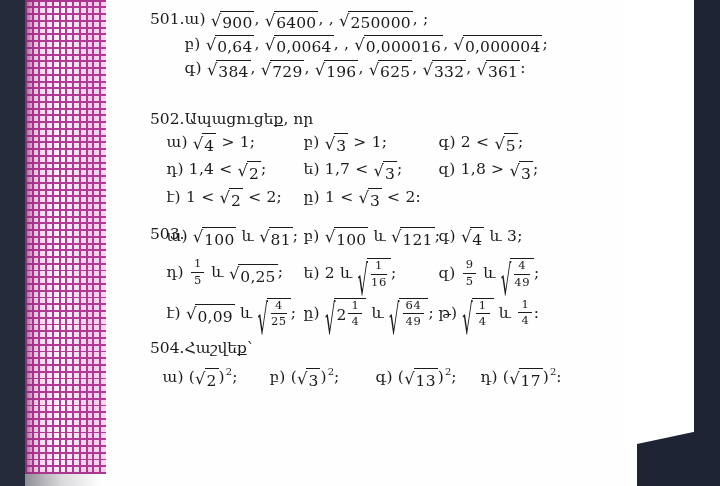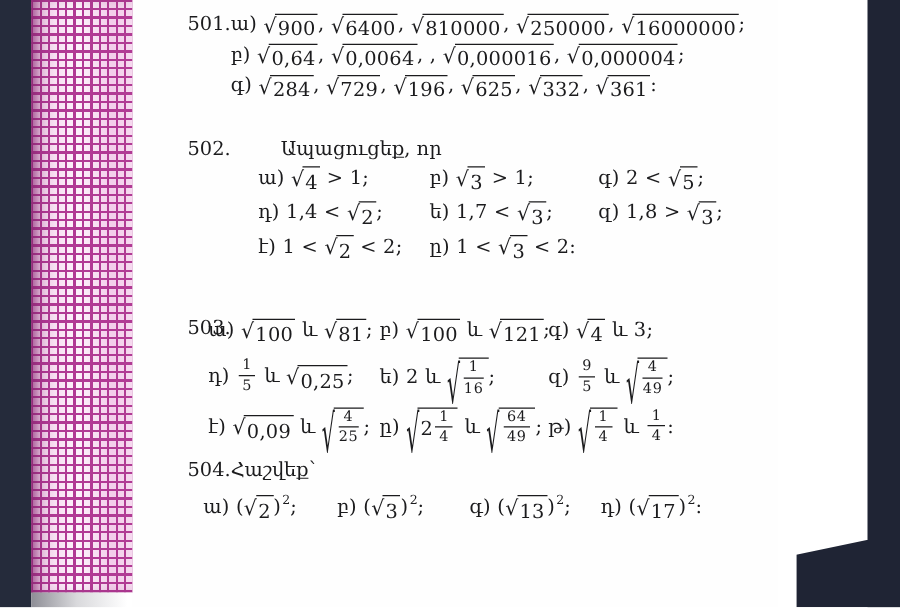--- a/index.html
+++ b/index.html
@@ -26,21 +26,21 @@
     box-shadow:inset 10px 0 12px -5px rgba(90,20,75,.45);
   }
   .grid-shadow{position:absolute;left:25px;top:474px;width:81px;height:12px;
     background:linear-gradient(90deg,#8e8e96,#d9d9dc 45%,#ffffff 95%);}
   .page{
     position:absolute;left:106px;top:0;width:516px;height:486px;background:var(--page);
     padding:9px 14px 0 44px;box-sizing:border-box;font-size:15.5px;
   }
   .problem{display:flex;}
   .problem:nth-child(1){margin-bottom:26px;}
-  .problem:nth-child(2){margin-bottom:40px;gap:40px;}
+  .problem:nth-child(2){margin-bottom:12px;}
   .problem:nth-child(3){margin-bottom:8px;}
   .problem:nth-child(4){margin-bottom:14px;}
   .pnum{flex:0 0 34px;line-height:21px;}
   .pbody{flex:1;min-width:0;}
   .phead{line-height:21px;}
   .prow{line-height:22px;margin-top:1px;}
   .prow.full{line-height:21px;margin-top:0;}
   .prow.three{display:grid;grid-template-columns:137px 135px 1fr;margin-left:-18px;}
   .prow.four{display:grid;grid-template-columns:107px 106px 105px 1fr;margin-left:-22px;}
   .prow.tallrow{margin-top:7px;}
@@ -72,33 +72,25 @@
           <div class="pbody">
             <div class="prow full">
               <div class="pitem"><span class="mt">ա) </span><span class="sq">
                   <span class="r">
                     <span class="mt">900</span>
                   </span>
                 </span><span class="mt">, </span><span class="sq">
                   <span class="r">
                     <span class="mt">6400</span>
                   </span>
-                </span><span class="mt">, </span><span class="sq">
-                  <span class="r">
-                    <span class="mt">810000</span>
-                  </span>
-                </span><span class="mt">, </span><span class="sq">
+                </span><span class="mt">, </span><span class="mt">, </span><span class="sq">
                   <span class="r">
                     <span class="mt">250000</span>
                   </span>
-                </span><span class="mt">, </span><span class="sq">
-                  <span class="r">
-                    <span class="mt">16000000</span>
-                  </span>
-                </span><span class="mt">;</span></div>
+                </span><span class="mt">, </span><span class="mt">;</span></div>
             </div>
             <div class="prow full">
               <div class="pitem"><span class="mt">բ) </span><span class="sq">
                   <span class="r">
                     <span class="mt">0,64</span>
                   </span>
                 </span><span class="mt">, </span><span class="sq">
                   <span class="r">
                     <span class="mt">0,0064</span>
                   </span>
@@ -108,21 +100,21 @@
                   </span>
                 </span><span class="mt">, </span><span class="sq">
                   <span class="r">
                     <span class="mt">0,000004</span>
                   </span>
                 </span><span class="mt">;</span></div>
             </div>
             <div class="prow full">
               <div class="pitem"><span class="mt">գ) </span><span class="sq">
                   <span class="r">
-                    <span class="mt">284</span>
+                    <span class="mt">384</span>
                   </span>
                 </span><span class="mt">, </span><span class="sq">
                   <span class="r">
                     <span class="mt">729</span>
                   </span>
                 </span><span class="mt">, </span><span class="sq">
                   <span class="r">
                     <span class="mt">196</span>
                   </span>
                 </span><span class="mt">, </span><span class="sq">

